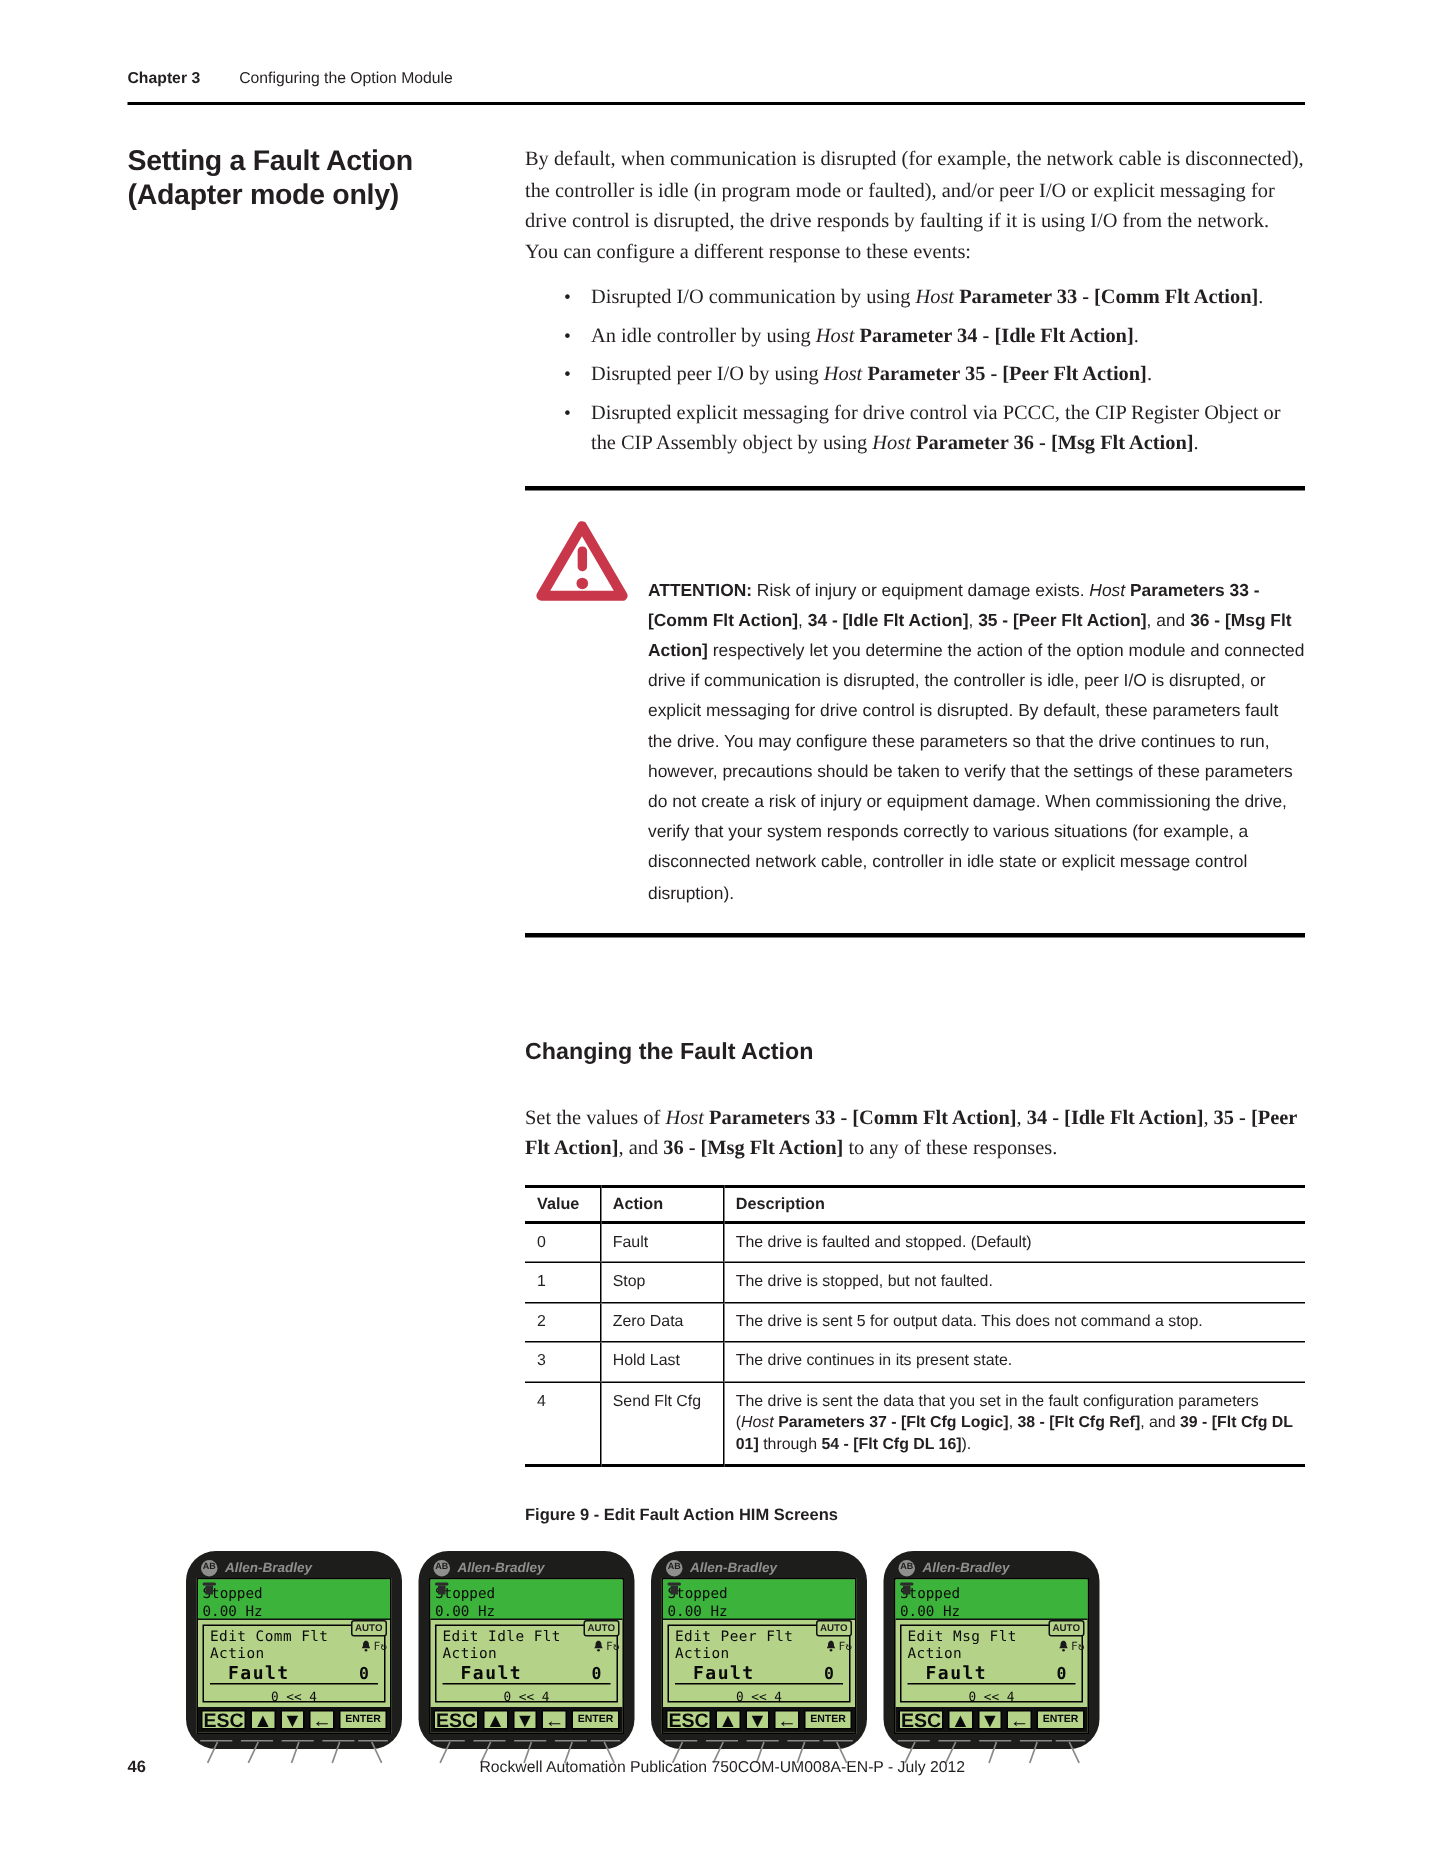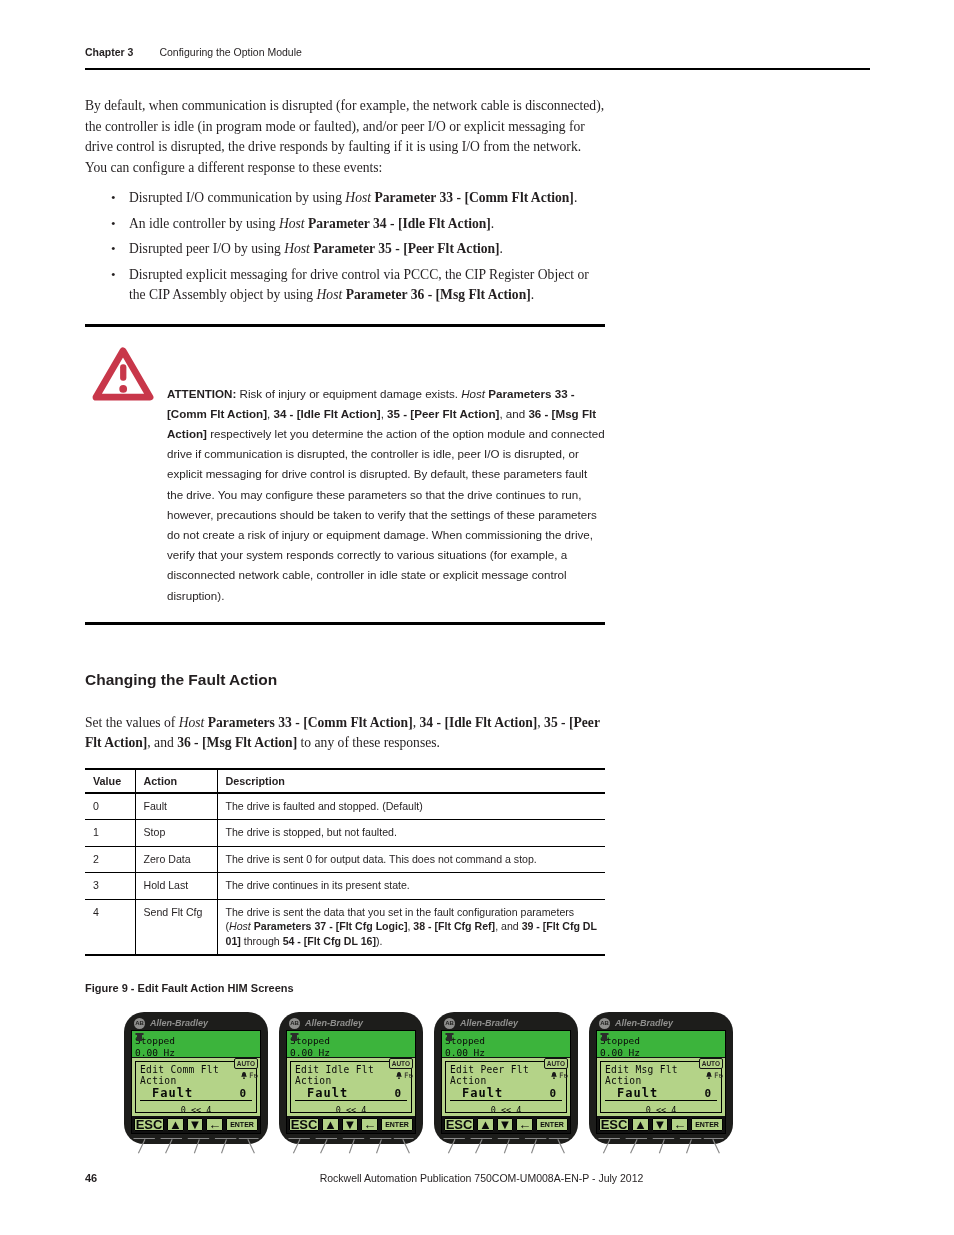--- a/index.html
+++ b/index.html
@@ -26,21 +26,21 @@
 
   ul.bullets { list-style:none; margin:10px 0 18px 0; }
   ul.bullets li { position:relative; padding-left:44px; font-size:13.6px; line-height:20.5px; margin-bottom:5px; }
   ul.bullets li::before { content:"•"; position:absolute; left:26px; font-size:13px; }
 
   
   .attention { border-top:3px solid #000; border-bottom:3px solid #000; margin-top:12px; padding:13px 0 16px 0; display:flex; }
   .att-icon { flex:0 0 82px; padding-left:7px; padding-top:6px; }
   .att-text { font-family:"Liberation Sans", sans-serif; font-size:11.6px; line-height:20.2px; flex:1;margin-top:44px; }
 
-  h2.subsect { font-family:"Liberation Sans", sans-serif; font-size:15.5px; margin-top:46px; margin-bottom:24px; }
+  h2.subsect { font-family:"Liberation Sans", sans-serif; font-size:15.5px; margin-top:68px; margin-bottom:24px; }
 
   
   table.vals { border-collapse:collapse; width:100%; margin-top:14px; font-family:"Liberation Sans", sans-serif; font-size:10.6px; }
   table.vals th { text-align:left; font-weight:bold; border-top:2px solid #000; border-bottom:2px solid #000; padding:5px 8px 5px 8px; font-size:10.8px; }
   table.vals td { border-bottom:1px solid #000; padding:5px 8px 6px 8px; vertical-align:top; line-height:14.5px; }
   table.vals tr:last-child td { border-bottom:2px solid #000; }
   table.vals th+th, table.vals td+td { border-left:1px solid #000; }
   .col-value { width:50px; }
   .col-action { width:82px; }
 
@@ -81,20 +81,26 @@
 
 <div class="page">
 
   <div class="hdr">
     <span class="chap">Chapter 3</span>
     <span>Configuring the Option Module</span>
   </div>
   <div class="hdr-rule"></div>
 
   <div class="cols">
+    <div class="leftcol">
+      <h1 class="sect">
+        <span>Setting a Fault Action</span><br>
+        <span>(Adapter mode only)</span>
+      </h1>
+    </div>
 
     <div class="rightcol">
       <p class="body-p"><span>By default, when communication is disrupted (for example, the network cable is disconnected), the controller is idle (in program mode or faulted), and/or peer I/O or explicit messaging for drive control is disrupted, the drive responds by faulting if it is using I/O from the network. You can configure a different response to these events:</span></p>
 
       <ul class="bullets">
         <li><span>Disrupted I/O communication by using </span><span class="i">Host</span><span> </span><span class="b">Parameter 33 - [Comm Flt Action]</span><span>.</span></li>
         <li><span>An idle controller by using </span><span class="i">Host</span><span> </span><span class="b">Parameter 34 - [Idle Flt Action]</span><span>.</span></li>
         <li><span>Disrupted peer I/O by using </span><span class="i">Host</span><span> </span><span class="b">Parameter 35 - [Peer Flt Action]</span><span>.</span></li>
         <li><span>Disrupted explicit messaging for drive control via PCCC, the CIP Register Object or the CIP Assembly object by using </span><span class="i">Host</span><span> </span><span class="b">Parameter 36 - [Msg Flt Action]</span><span>.</span></li>
       </ul>
@@ -129,21 +135,21 @@
             <td><span>The drive is faulted and stopped. (Default)</span></td>
           </tr>
           <tr>
             <td>1</td>
             <td>Stop</td>
             <td><span>The drive is stopped, but not faulted.</span></td>
           </tr>
           <tr>
             <td>2</td>
             <td>Zero Data</td>
-            <td><span>The drive is sent 0 for output data. This does not command a stop.</span></td>
+            <td><span>The drive is sent 5 for output data. This does not command a stop.</span></td>
           </tr>
           <tr>
             <td>3</td>
             <td>Hold Last</td>
             <td><span>The drive continues in its present state.</span></td>
           </tr>
           <tr>
             <td>4</td>
             <td>Send Flt Cfg</td>
             <td><span>The drive is sent the data that you set in the fault configuration parameters (</span><span class="i">Host</span><span> </span><span class="b">Parameters 37 - [Flt Cfg Logic]</span><span>, </span><span class="b">38 - [Flt Cfg Ref]</span><span>, and </span><span class="b">39 - [Flt Cfg DL 01]</span><span> through </span><span class="b">54 - [Flt Cfg DL 16]</span><span>).</span></td>

